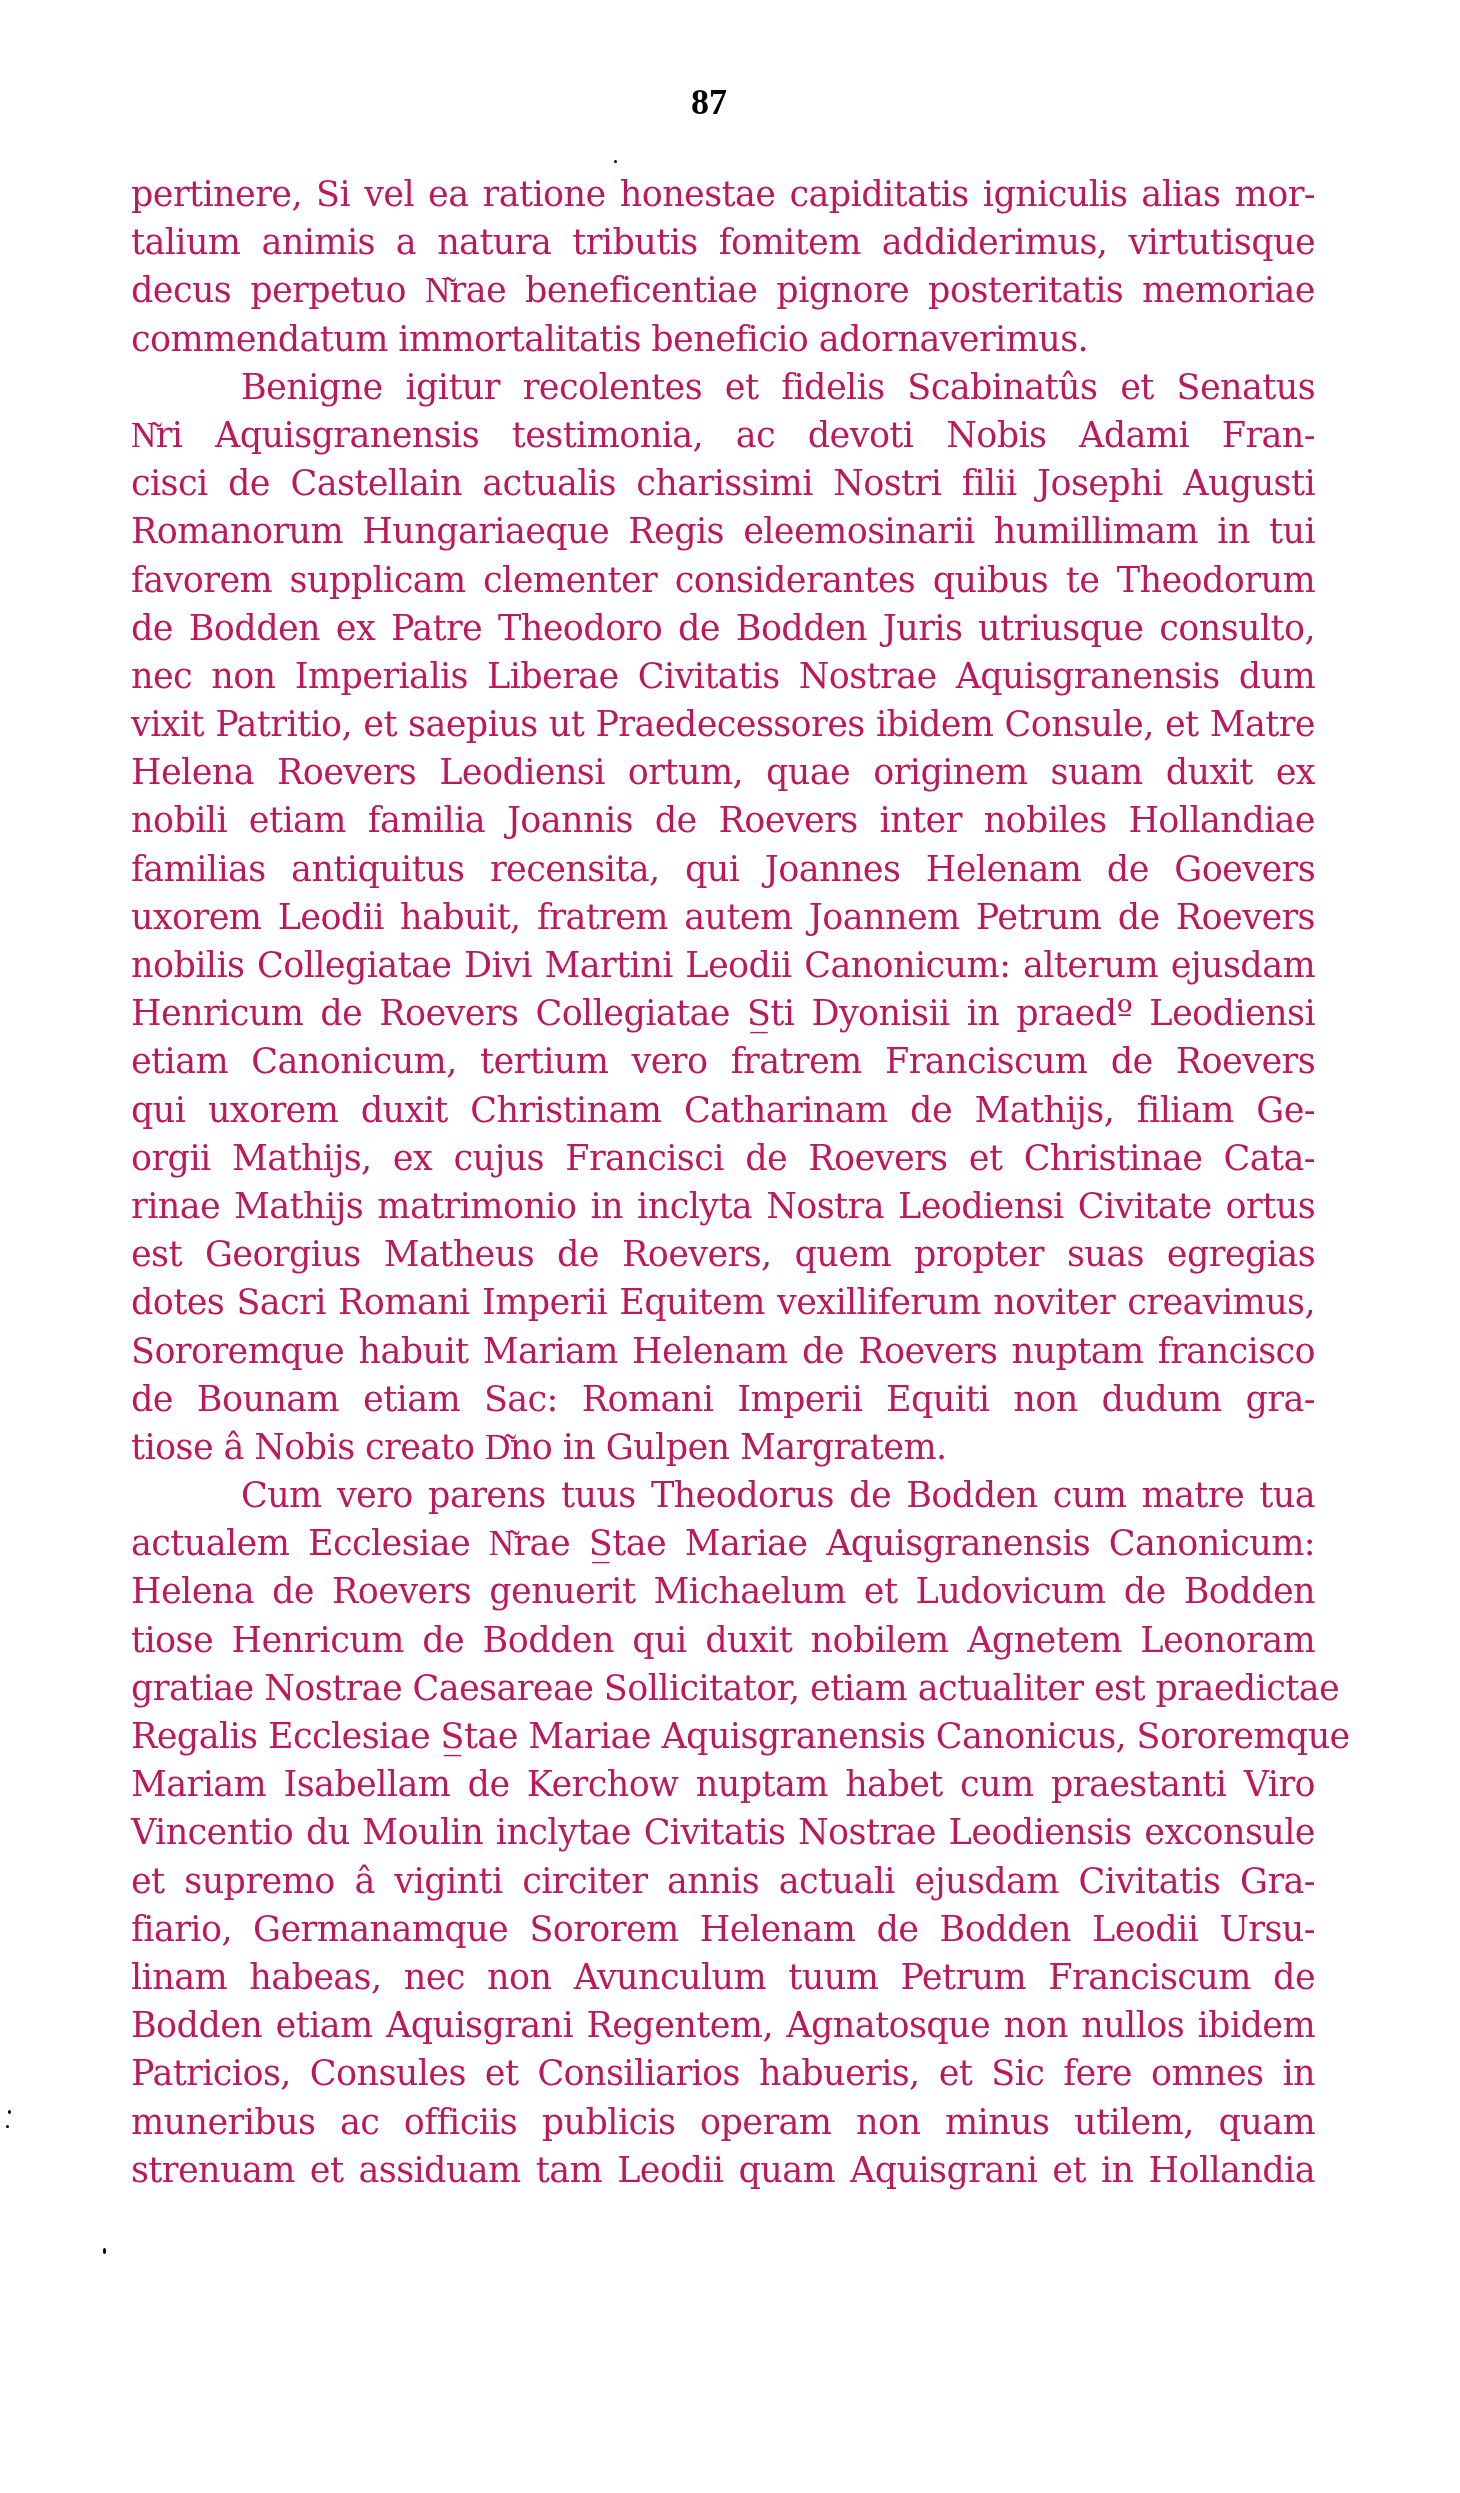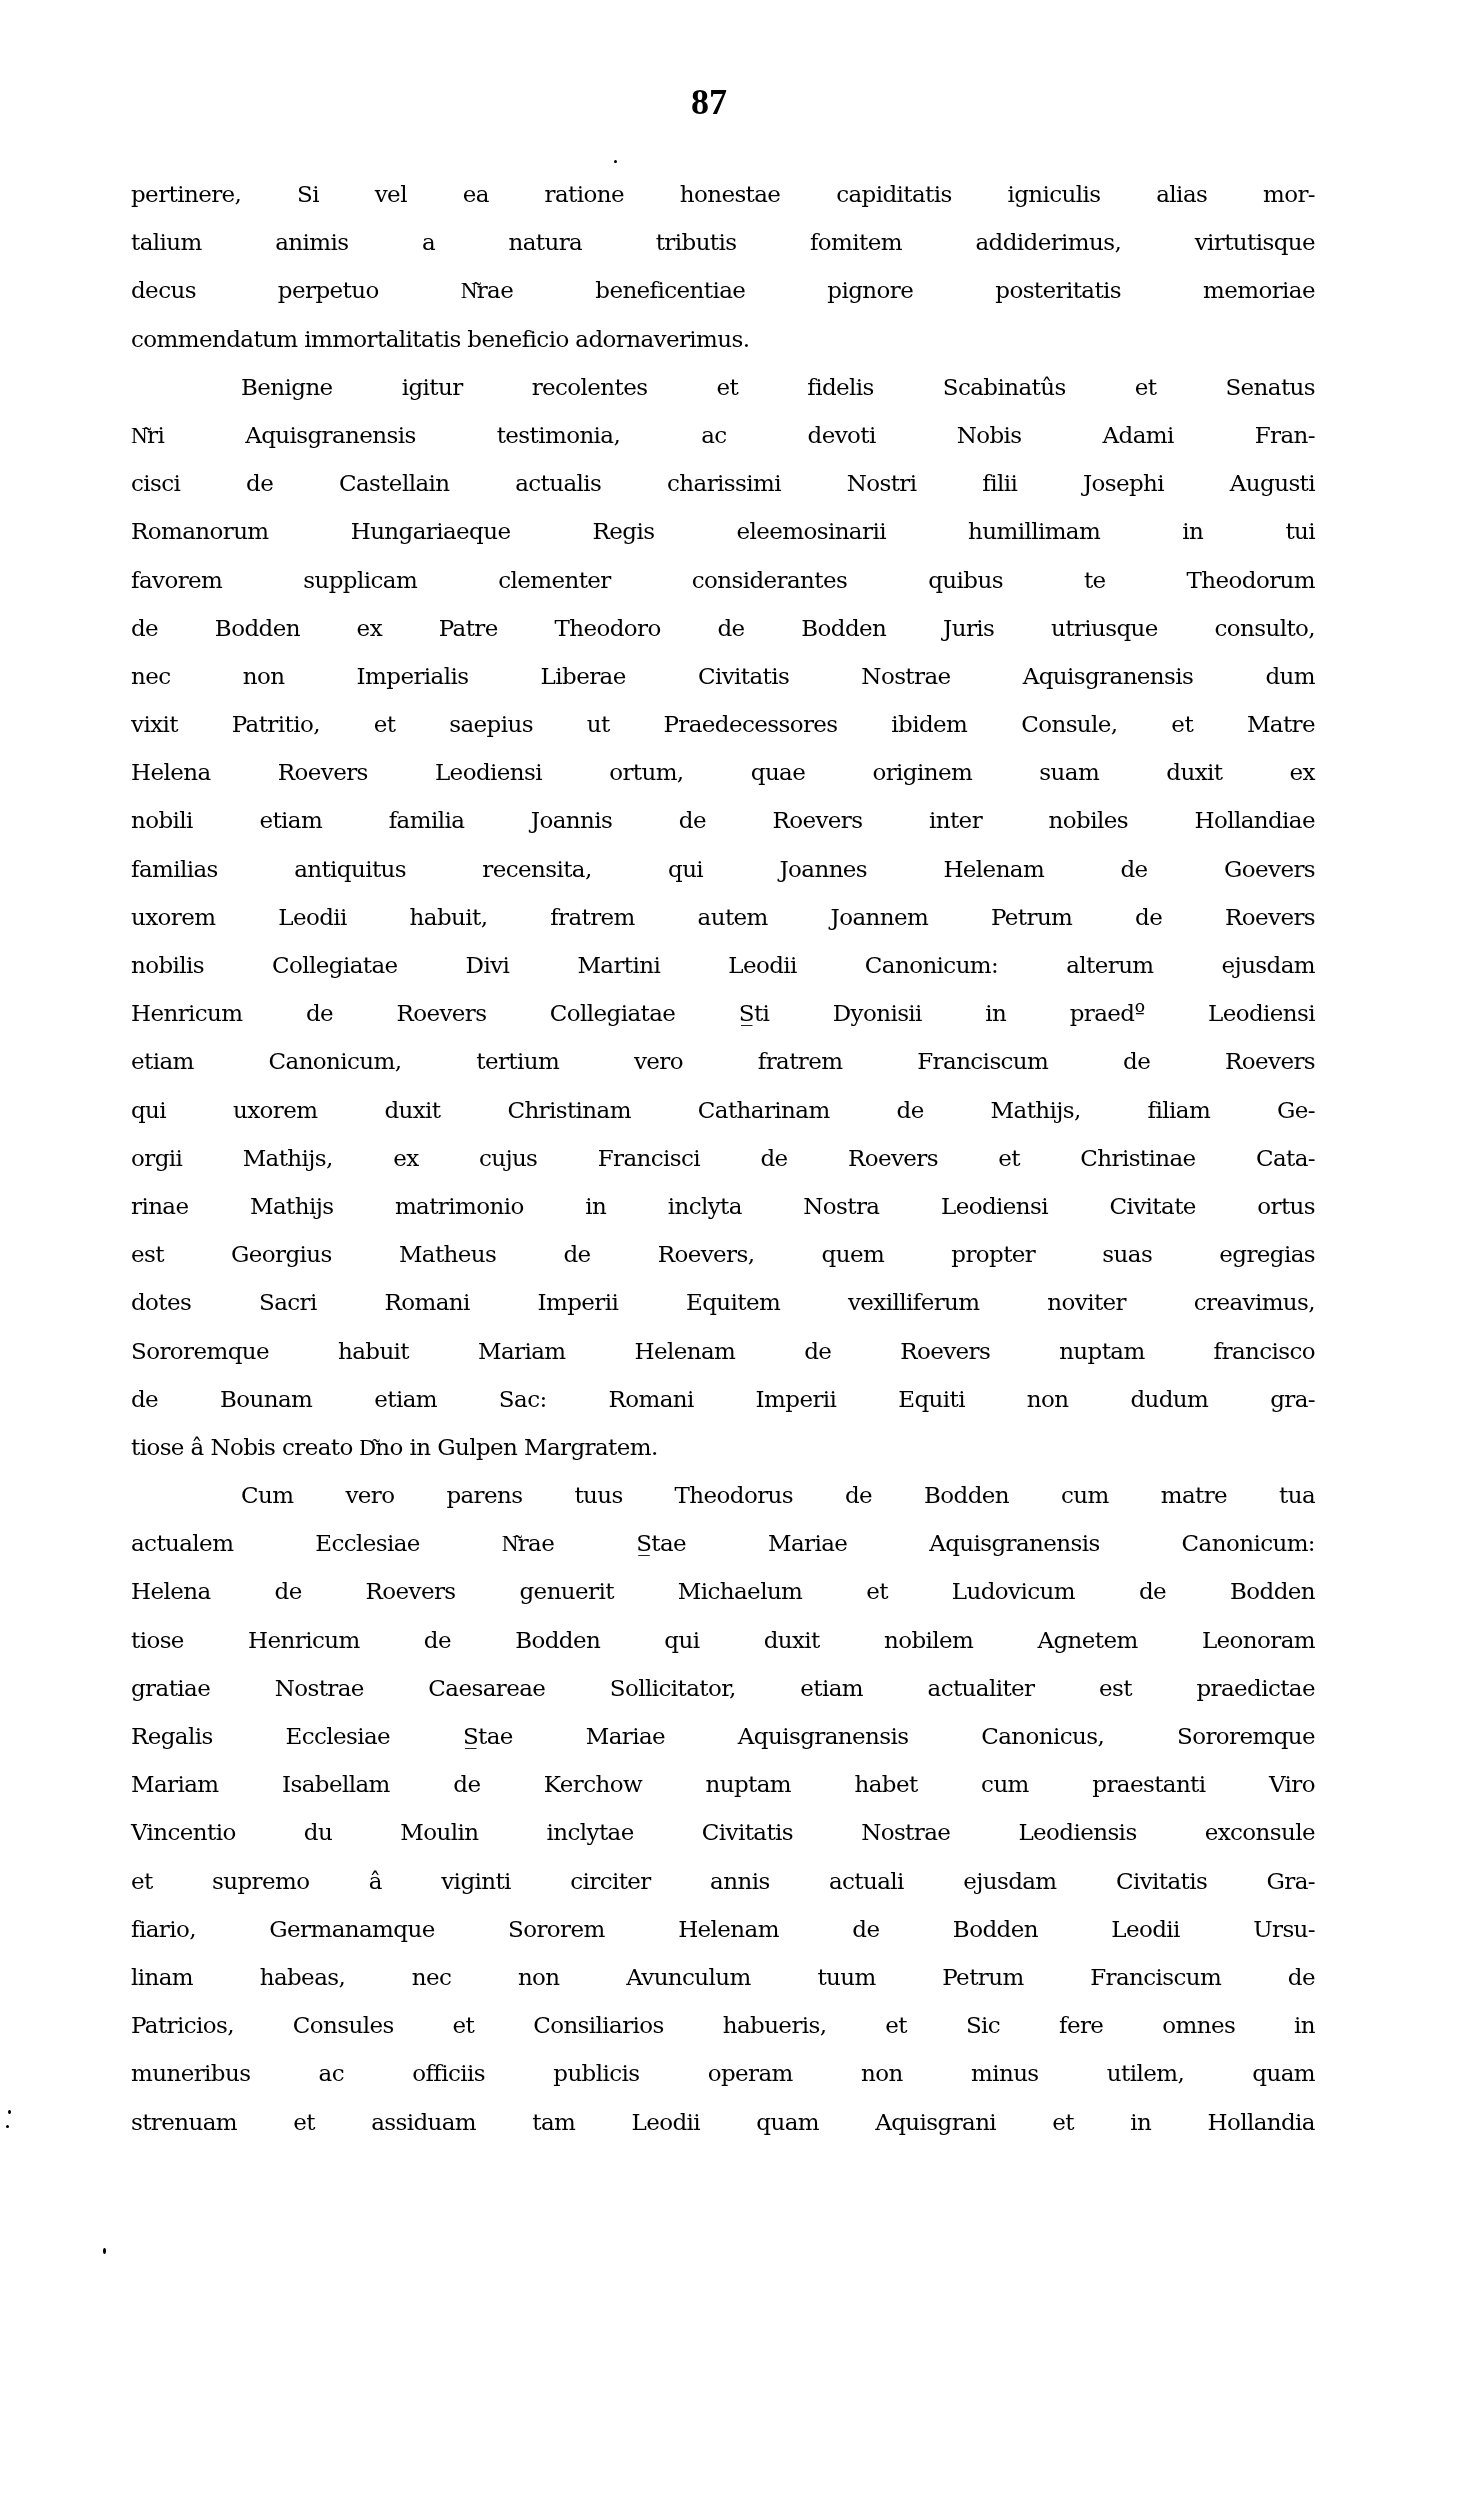--- a/index.html
+++ b/index.html
@@ -7,21 +7,21 @@
   .page { position: absolute; left: 0; top: 0; width: 1460px; height: 2493px; background: #ffffff; }
   .page-number {
     position: absolute; left: 0; width: 1418px; top: 78px;
     text-align: center;
     font-family: "Liberation Serif", serif;
     font-weight: bold; font-size: 36px; line-height: 48px; color: #000;
   }
   .body {
     position: absolute; left: 131px; top: 170px; width: 1184px;
     font-family: "DejaVu Serif", serif;
-    font-size: 23px; color: #000000;
+    font-size: 35px; color: #be185d;
   }
   .line {
     height: 48.2px; line-height: 48.2px;
     white-space: nowrap; overflow: visible;
     text-align: justify; text-align-last: justify;
     letter-spacing: -0.6px;
   }
   .line.indent { padding-left: 110px; }
   .line.last { text-align-last: left; }
   .speck { position: absolute; background: #000; border-radius: 50%; }
@@ -64,20 +64,21 @@
       <div class="line">actualem Ecclesiae N͂rae S̲tae Mariae Aquisgranensis Canonicum:</div>
       <div class="line">Helena de Roevers genuerit Michaelum et Ludovicum de Bodden</div>
       <div class="line">tiose Henricum de Bodden qui duxit nobilem Agnetem Leonoram</div>
       <div class="line">gratiae Nostrae Caesareae Sollicitator, etiam actualiter est praedictae</div>
       <div class="line">Regalis Ecclesiae S̲tae Mariae Aquisgranensis Canonicus, Sororemque</div>
       <div class="line">Mariam Isabellam de Kerchow nuptam habet cum praestanti Viro</div>
       <div class="line">Vincentio du Moulin inclytae Civitatis Nostrae Leodiensis exconsule</div>
       <div class="line">et supremo â viginti circiter annis actuali ejusdam Civitatis Gra-</div>
       <div class="line">fiario, Germanamque Sororem Helenam de Bodden Leodii Ursu-</div>
       <div class="line">linam habeas, nec non Avunculum tuum Petrum Franciscum de</div>
+      <div class="line">Bodden etiam Aquisgrani Regentem, Agnatosque non nullos ibidem</div>
       <div class="line">Patricios, Consules et Consiliarios habueris, et Sic fere omnes in</div>
       <div class="line">muneribus ac officiis publicis operam non minus utilem, quam</div>
       <div class="line">strenuam et assiduam tam Leodii quam Aquisgrani et in Hollandia</div>
     </div>
 
   <span class="speck" style="left:614px;top:160px;width:3px;height:3px;"></span>
   <span class="speck" style="left:8px;top:2110px;width:3px;height:4px;"></span>
   <span class="speck" style="left:6px;top:2125px;width:3px;height:3px;"></span>
   <span class="speck" style="left:103px;top:2248px;width:3px;height:6px;"></span>
 </div>

